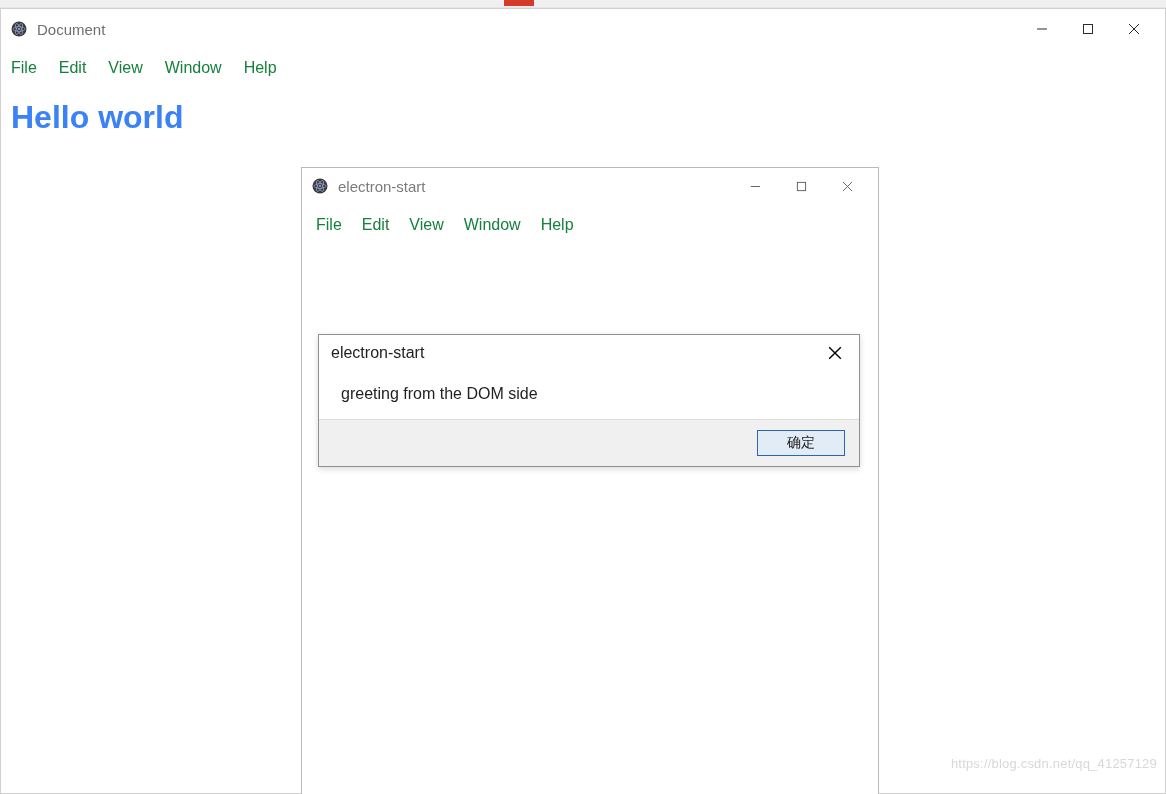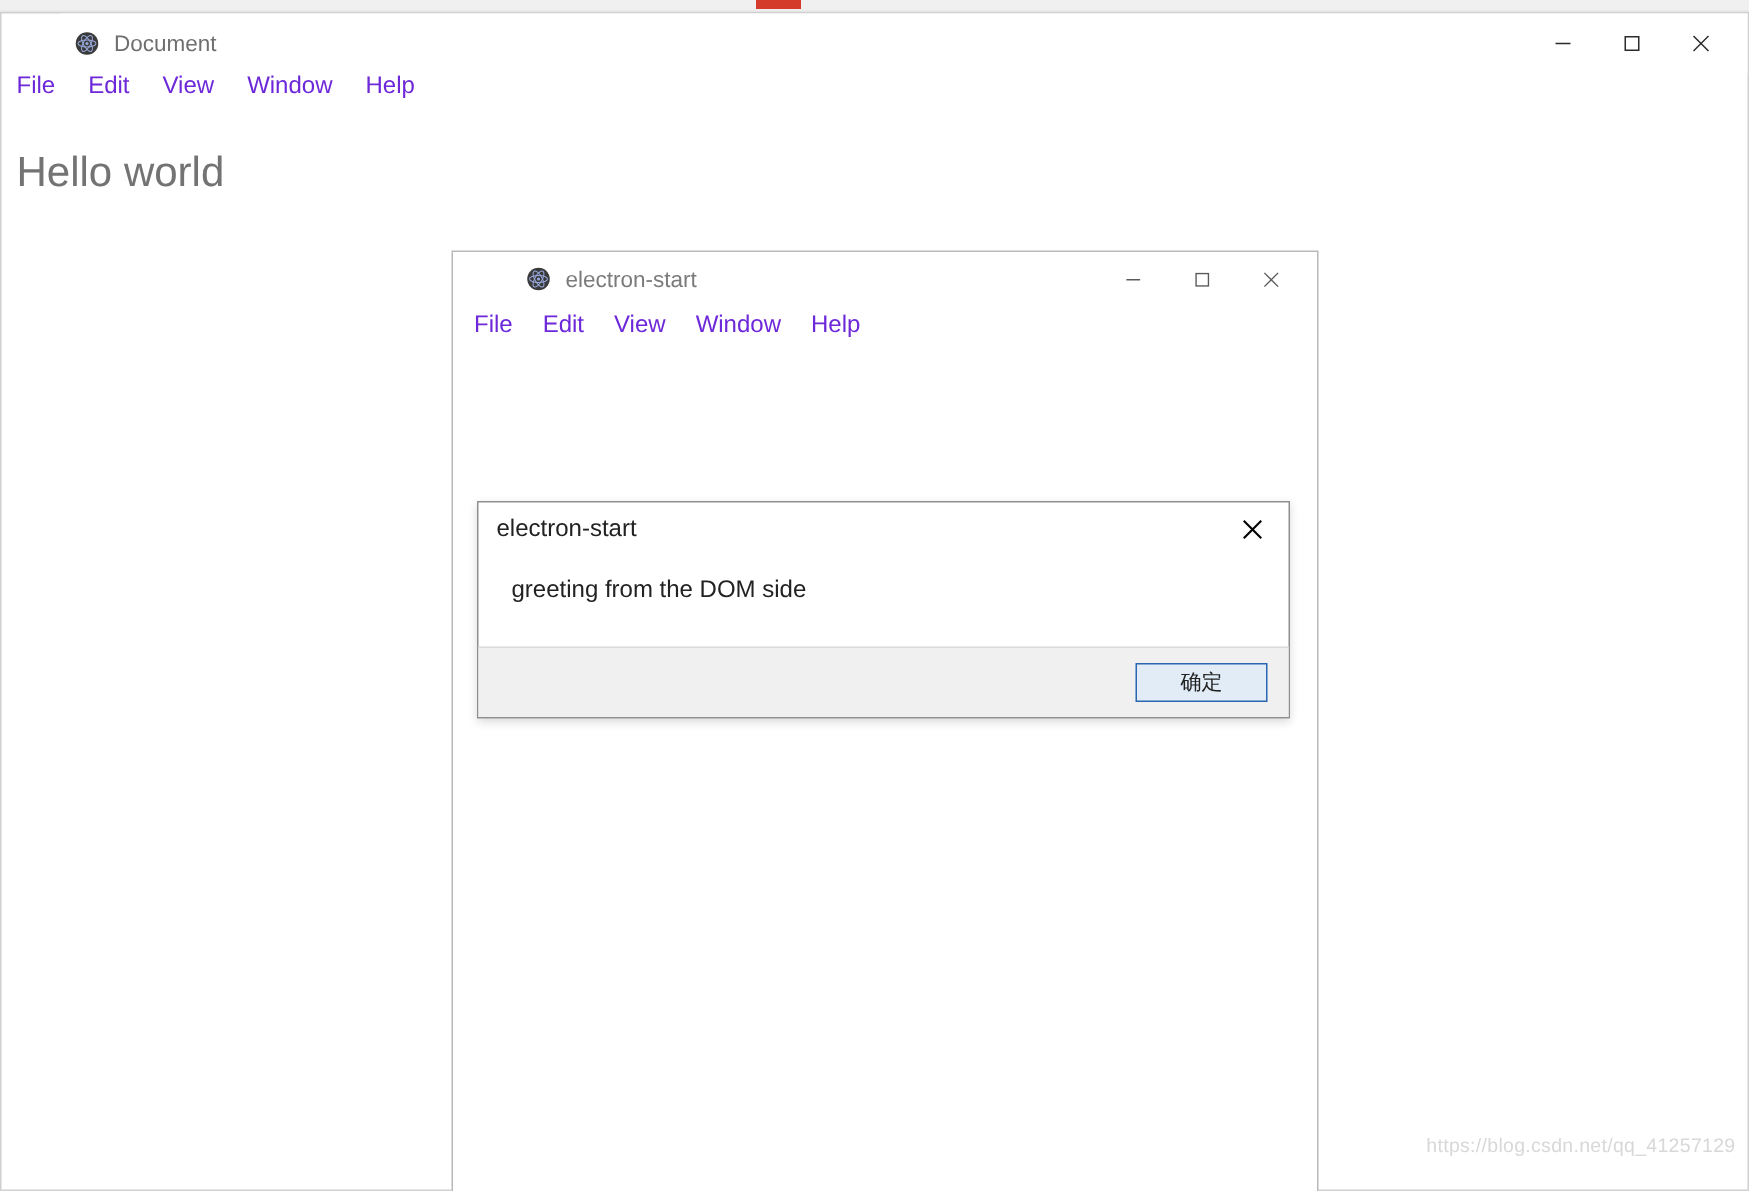--- a/index.html
+++ b/index.html
@@ -38,21 +38,20 @@
       border: 1px solid #d0d0d0;
     }
     .titlebar {
       height: 40px;
       display: flex;
       align-items: center;
       padding: 0 8px;
       background: #fff;
       color: #6f6f6f;
       font-size: 15px;
-      margin-left: 39px;
     }
     .titlebar .app-icon {
       width: 20px;
       height: 20px;
       margin-right: 8px;
       display: inline-flex;
       align-items: center;
       justify-content: center;
     }
     .titlebar .title-text { flex: 0 0 auto; }
@@ -62,34 +61,34 @@
       width: 46px;
       height: 32px;
       display: flex;
       align-items: center;
       justify-content: center;
       cursor: pointer;
     }
     .menubar {
       height: 28px;
       display: flex;
-      align-items: flex-start;
+      align-items: flex-end;
       gap: 22px;
       padding: 0 10px;
       font-size: 16px;
-      color: #6d28d9;
+      color: #15803d;
     }
     .menubar .menuitem { cursor: pointer; }
     .content-area {
       padding: 22px 10px;
     }
     .heading {
-      font-size: 28px;
-      font-weight: 400;
-      color: #737373;
+      font-size: 32px;
+      font-weight: 700;
+      color: #3b82f6;
     }
 
     
     .secondary-window {
       position: absolute;
       left: 300px;
       top: 158px;
       width: 578px;
       height: 644px;
       background: #fff;
@@ -134,21 +133,21 @@
     .dialog-header .spacer { flex: 1; }
     .dialog-close {
       width: 24px;
       height: 24px;
       display: flex;
       align-items: center;
       justify-content: center;
       cursor: pointer;
     }
     .dialog-body {
-      padding: 14px 22px 28px 22px;
+      padding: 14px 22px 16px 22px;
       font-size: 16px;
       color: #222;
     }
     .dialog-footer {
       background: #f0f0f0;
       border-top: 1px solid #dcdcdc;
       padding: 10px 14px;
       display: flex;
       justify-content: flex-end;
     }

